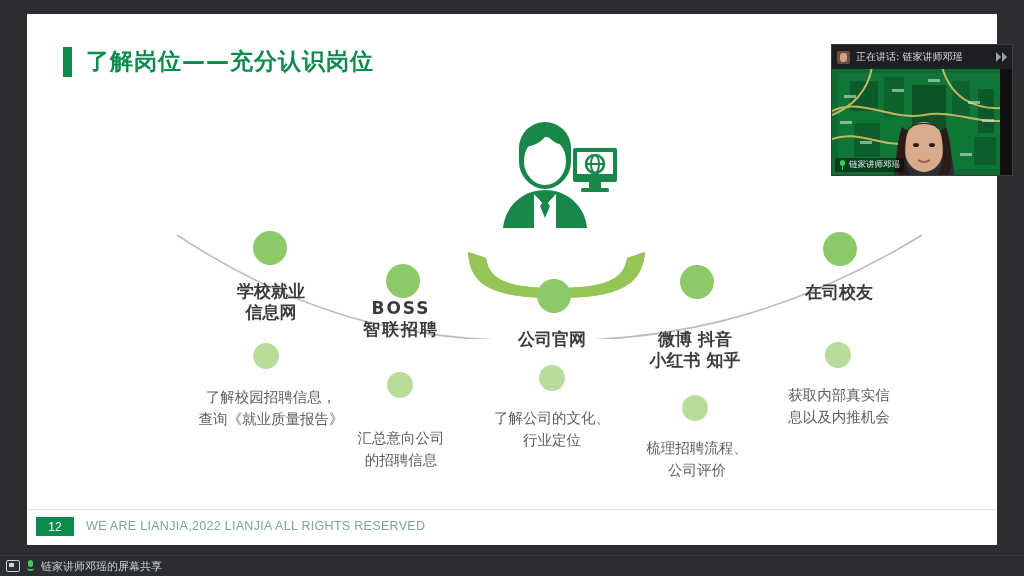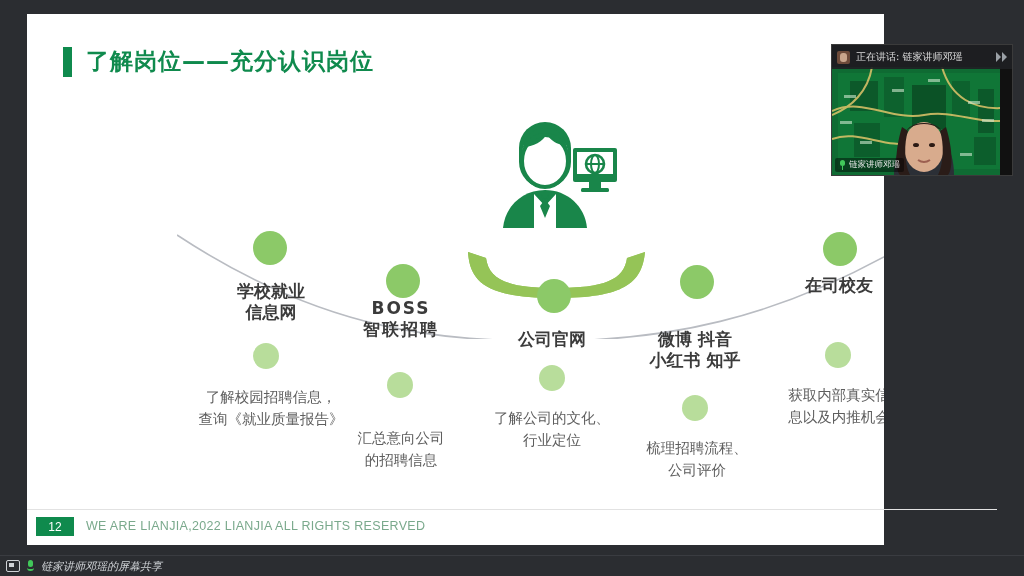--- a/index.html
+++ b/index.html
@@ -5,21 +5,21 @@
   html,body{margin:0;padding:0;}
   body{
     width:1024px;height:576px;overflow:hidden;
     background:#2b2d31;
     font-family:"Liberation Sans","DejaVu Sans",sans-serif;
   }
   #app{position:relative;width:1024px;height:576px;}
 
   
   .slide{
-    position:absolute;left:27px;top:14px;width:857px;height:531px;
+    position:absolute;left:27px;top:14px;width:970px;height:531px;
     background:#ffffff;overflow:hidden;
   }
 
   
   .title-row{position:absolute;left:36px;top:32px;display:flex;align-items:center;}
   .title-bar{width:9px;height:30px;background:#0f8a4d;margin-right:14px;}
   .title-text{
     font-family:"DejaVu Sans","Liberation Sans",sans-serif;
     font-size:23px;font-weight:bold;color:#0f8a4d;letter-spacing:1px;
     white-space:nowrap;
@@ -124,21 +124,20 @@
   .namebadge .nm{
     color:#e8e8e8;font-size:8.5px;white-space:nowrap;
     font-family:"DejaVu Sans","Liberation Sans",sans-serif;
   }
 
   
   .taskbar{
     position:absolute;left:0;bottom:0;width:1024px;height:21px;background:#2b2d31;
     display:flex;align-items:center;gap:6px;padding-left:6px;box-sizing:border-box;
     border-top:1px solid #3a3c41;
-    font-style:italic;
   }
   .taskbar .share-ic{
     width:12px;height:10px;border:1.4px solid #cfd2d6;border-radius:2px;flex:none;position:relative;
   }
   .taskbar .share-ic:after{
     content:"";position:absolute;left:2px;top:2px;width:5px;height:4px;background:#cfd2d6;
   }
   .taskbar .mic-ic{width:9px;height:12px;position:relative;flex:none;}
   .taskbar .mic-ic:before{
     content:"";position:absolute;left:2px;top:0;width:5px;height:7px;border-radius:3px;background:#41c85a;
@@ -240,21 +239,21 @@
       <div class="dot-big" style="left:28px;top:0;"></div>
       <div class="label" style="position:absolute;left:-26px;top:64px;width:138px;">微博 抖音
 小红书 知乎</div>
       <div class="dot-small" style="position:absolute;left:30px;top:130px;margin:0;"></div>
       <div class="desc" style="position:absolute;left:-20px;top:172px;width:130px;">梳理招聘流程、
 公司评价</div>
     </div>
 
     <div class="node" style="left:768px;top:218px;">
       <div class="dot-big" style="left:28px;top:0;"></div>
-      <div class="label" style="position:absolute;left:-14px;top:43px;width:116px;">在司校友</div>
+      <div class="label" style="position:absolute;left:-14px;top:50px;width:116px;">在司校友</div>
       <div class="dot-small" style="position:absolute;left:30px;top:110px;margin:0;"></div>
       <div class="desc" style="position:absolute;left:-32px;top:152px;width:152px;">获取内部真实信
 息以及内推机会</div>
     </div>
 
   </div>
 
   <div class="footer-line"></div>
   <div class="pagebox">12</div>
   <div class="copyright">WE ARE LIANJIA,2022 LIANJIA ALL RIGHTS RESERVED</div>

